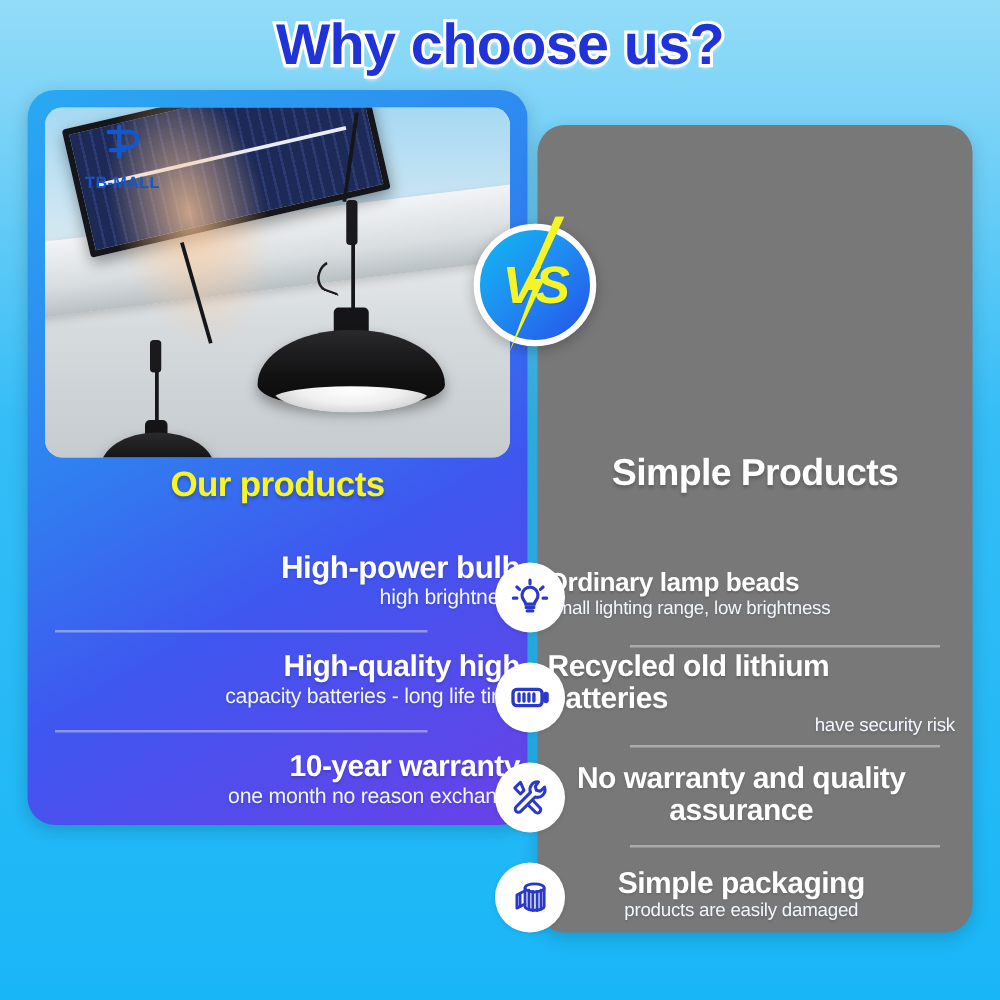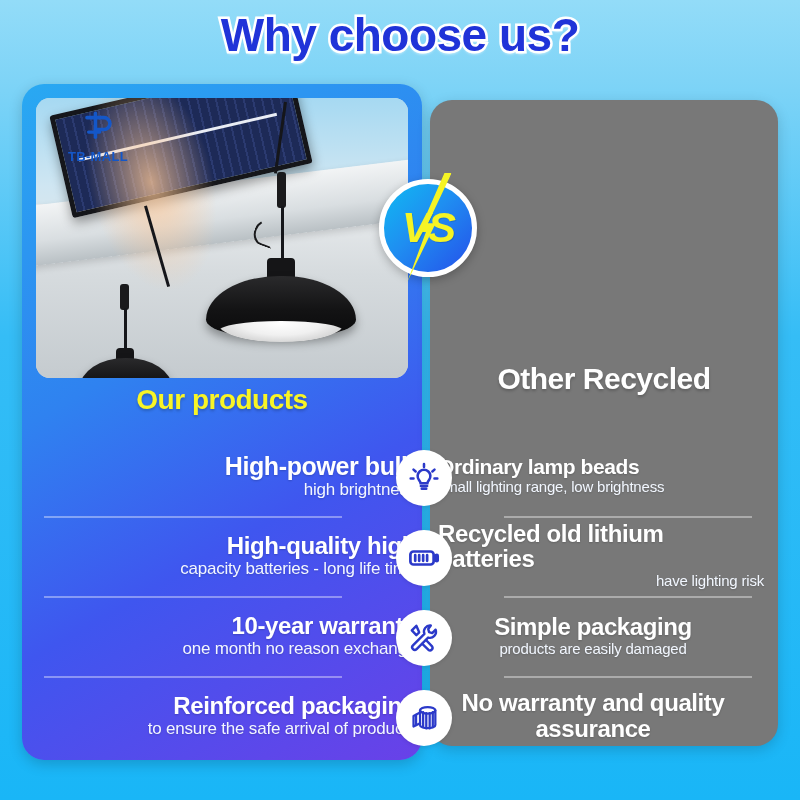--- a/index.html
+++ b/index.html
@@ -31,21 +31,21 @@
     text-shadow: 0 2px 0 #ffffff, 0 3px 3px rgba(255,255,255,.7);
   }
 
   
   .panel {
     position: absolute;
     border-radius: 22px;
     overflow: hidden;
   }
   .panel-left {
-    left: 22px; top: 84px; width: 400px; height: 676px;
+    left: 22px; top: 72px; width: 400px; height: 588px;
     background: linear-gradient(150deg, #29a9f2 0%, #2f82f0 38%, #3f56ef 64%, #6941e8 100%);
     box-shadow: 0 4px 14px rgba(0,0,0,.18);
   }
   .panel-right {
     left: 430px; top: 100px; width: 348px; height: 646px;
     background: #787878;
     box-shadow: 0 4px 14px rgba(0,0,0,.16);
   }
 
   
@@ -347,45 +347,45 @@
           <div class="row-title">Reinforced packaging</div>
           <div class="row-sub">to ensure the safe arrival of products</div>
         </div>
       </div>
     </div>
   </div>
 
   <div class="panel panel-right">
 
 
-    <div class="sec-head sec-head-right">Other Recycled</div>
+    <div class="sec-head sec-head-right">Simple Products</div>
 
     <div class="rows-right">
       <div class="row r1">
         <div class="row-text">
           <div class="row-title">Ordinary lamp beads</div>
           <div class="row-sub">small lighting range, low brightness</div>
         </div>
       </div>
       <div class="row r2">
         <div class="row-text">
           <div class="row-title">Recycled old lithium batteries</div>
-          <div class="row-sub">have lighting risk</div>
+          <div class="row-sub">have security risk</div>
+        </div>
+      </div>
+      <div class="row r3">
+        <div class="row-text">
+          <div class="row-title">No warranty and quality assurance</div>
+          <div class="row-sub"></div>
         </div>
       </div>
       <div class="row r4">
         <div class="row-text">
           <div class="row-title">Simple packaging</div>
           <div class="row-sub">products are easily damaged</div>
-        </div>
-      </div>
-      <div class="row r3">
-        <div class="row-text">
-          <div class="row-title">No warranty and quality assurance</div>
-          <div class="row-sub"></div>
         </div>
       </div>
     </div>
   </div>
 
   <div class="vs">
     <span class="vs-text">VS</span>
     <span class="bolt"></span>
   </div>
 

